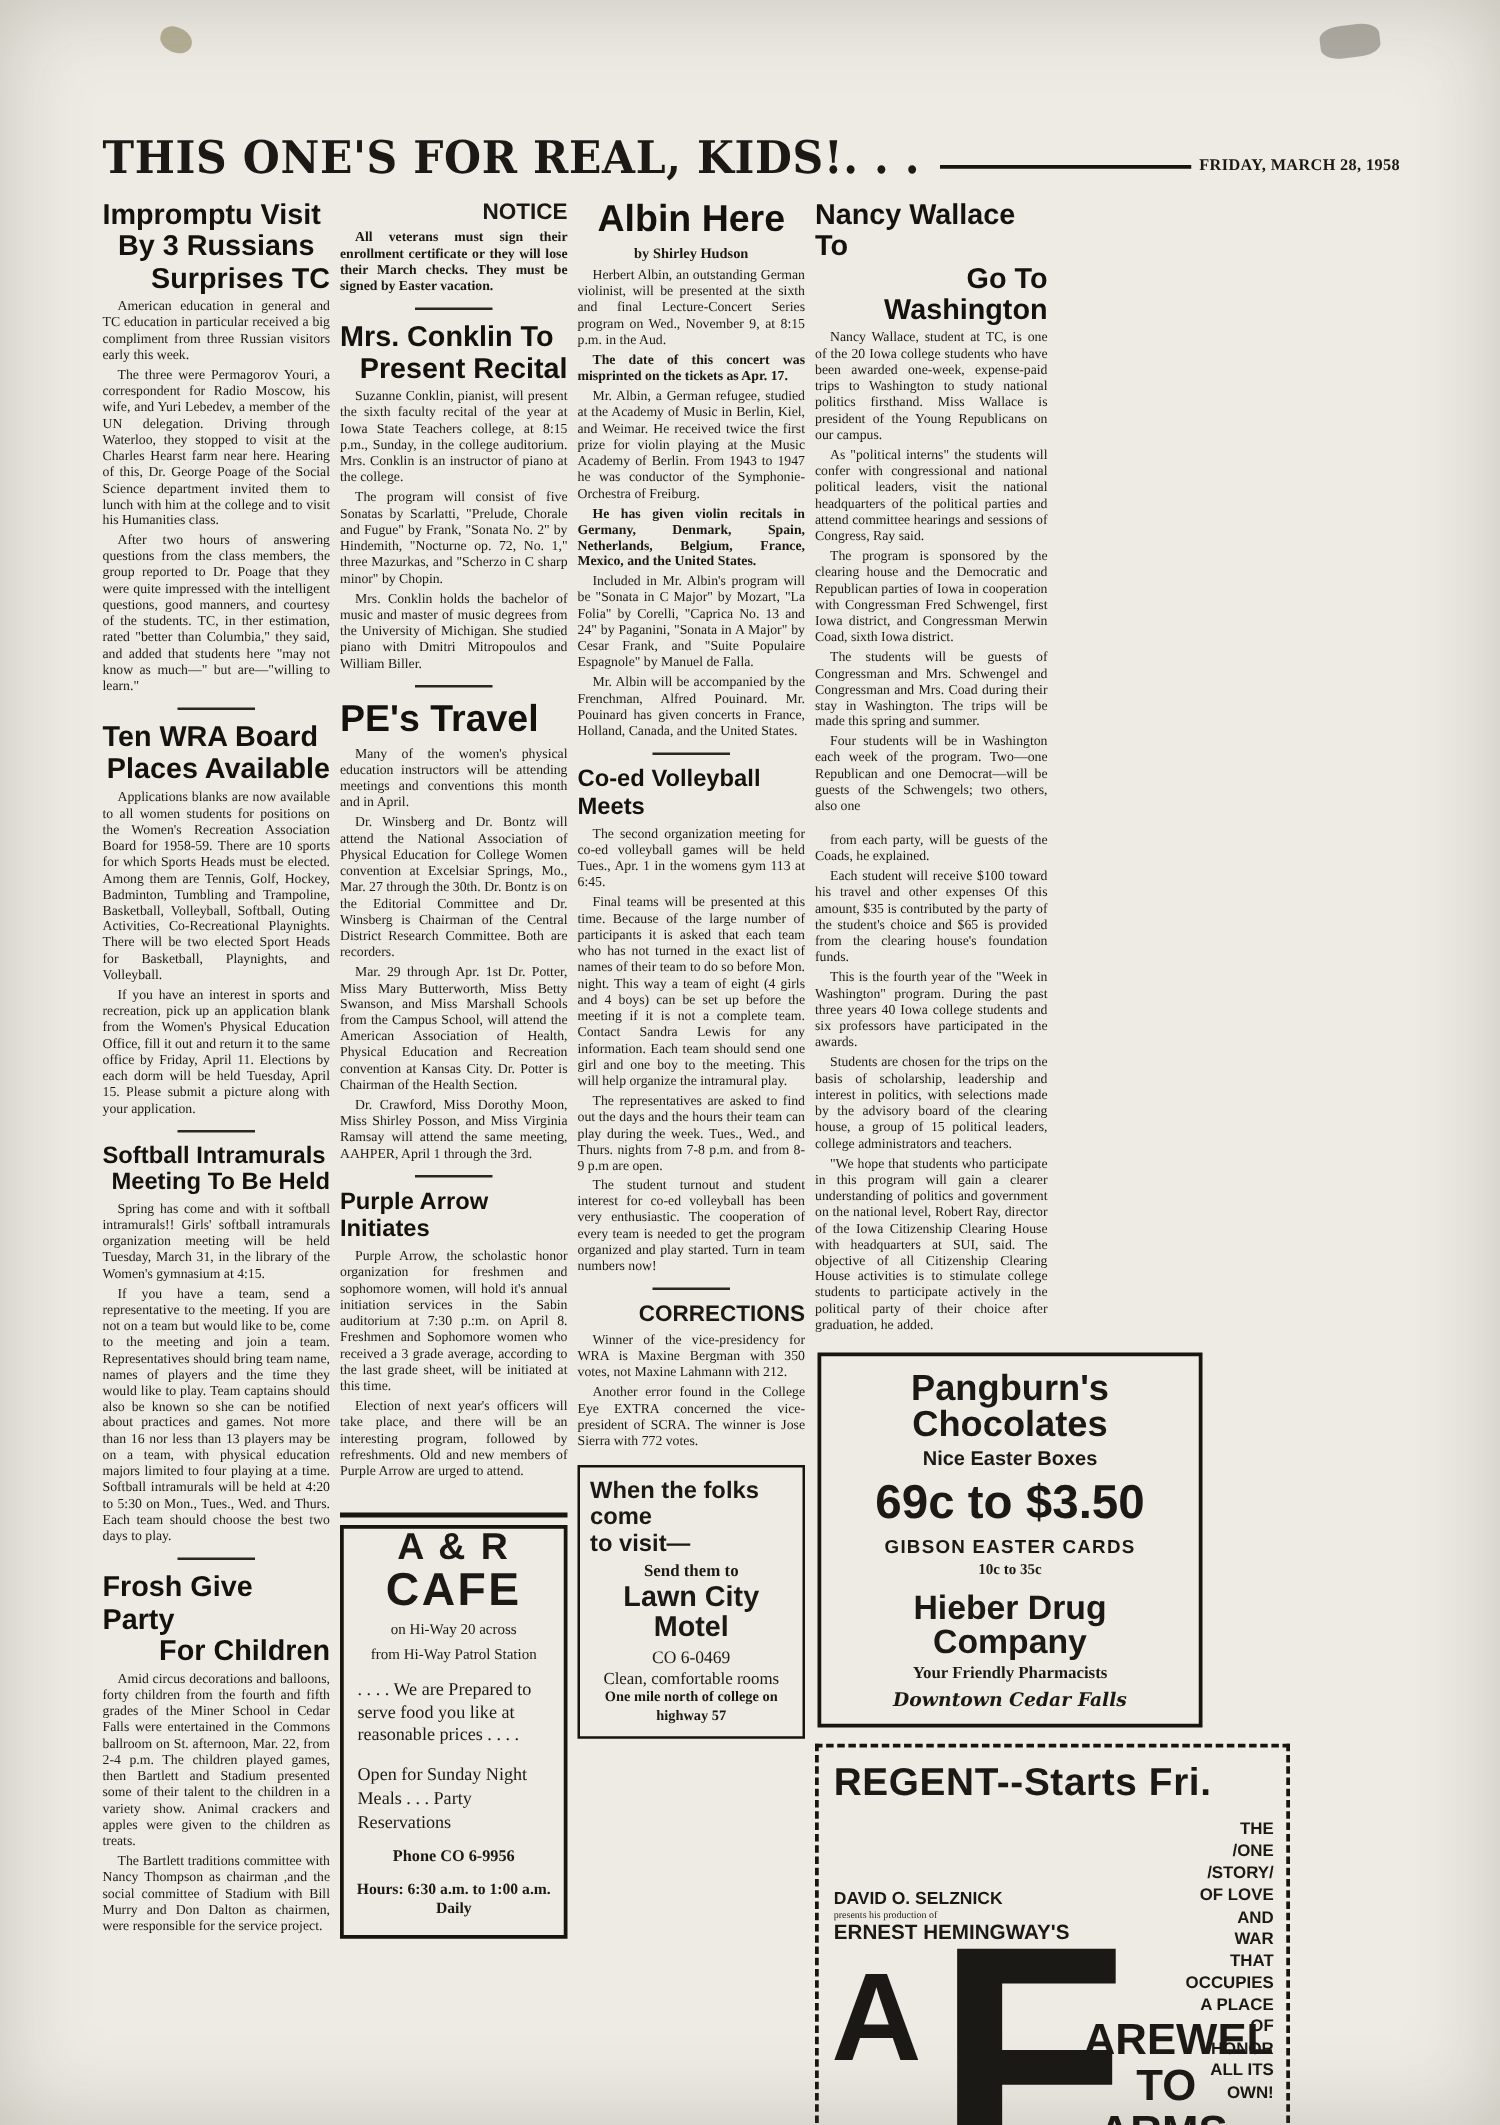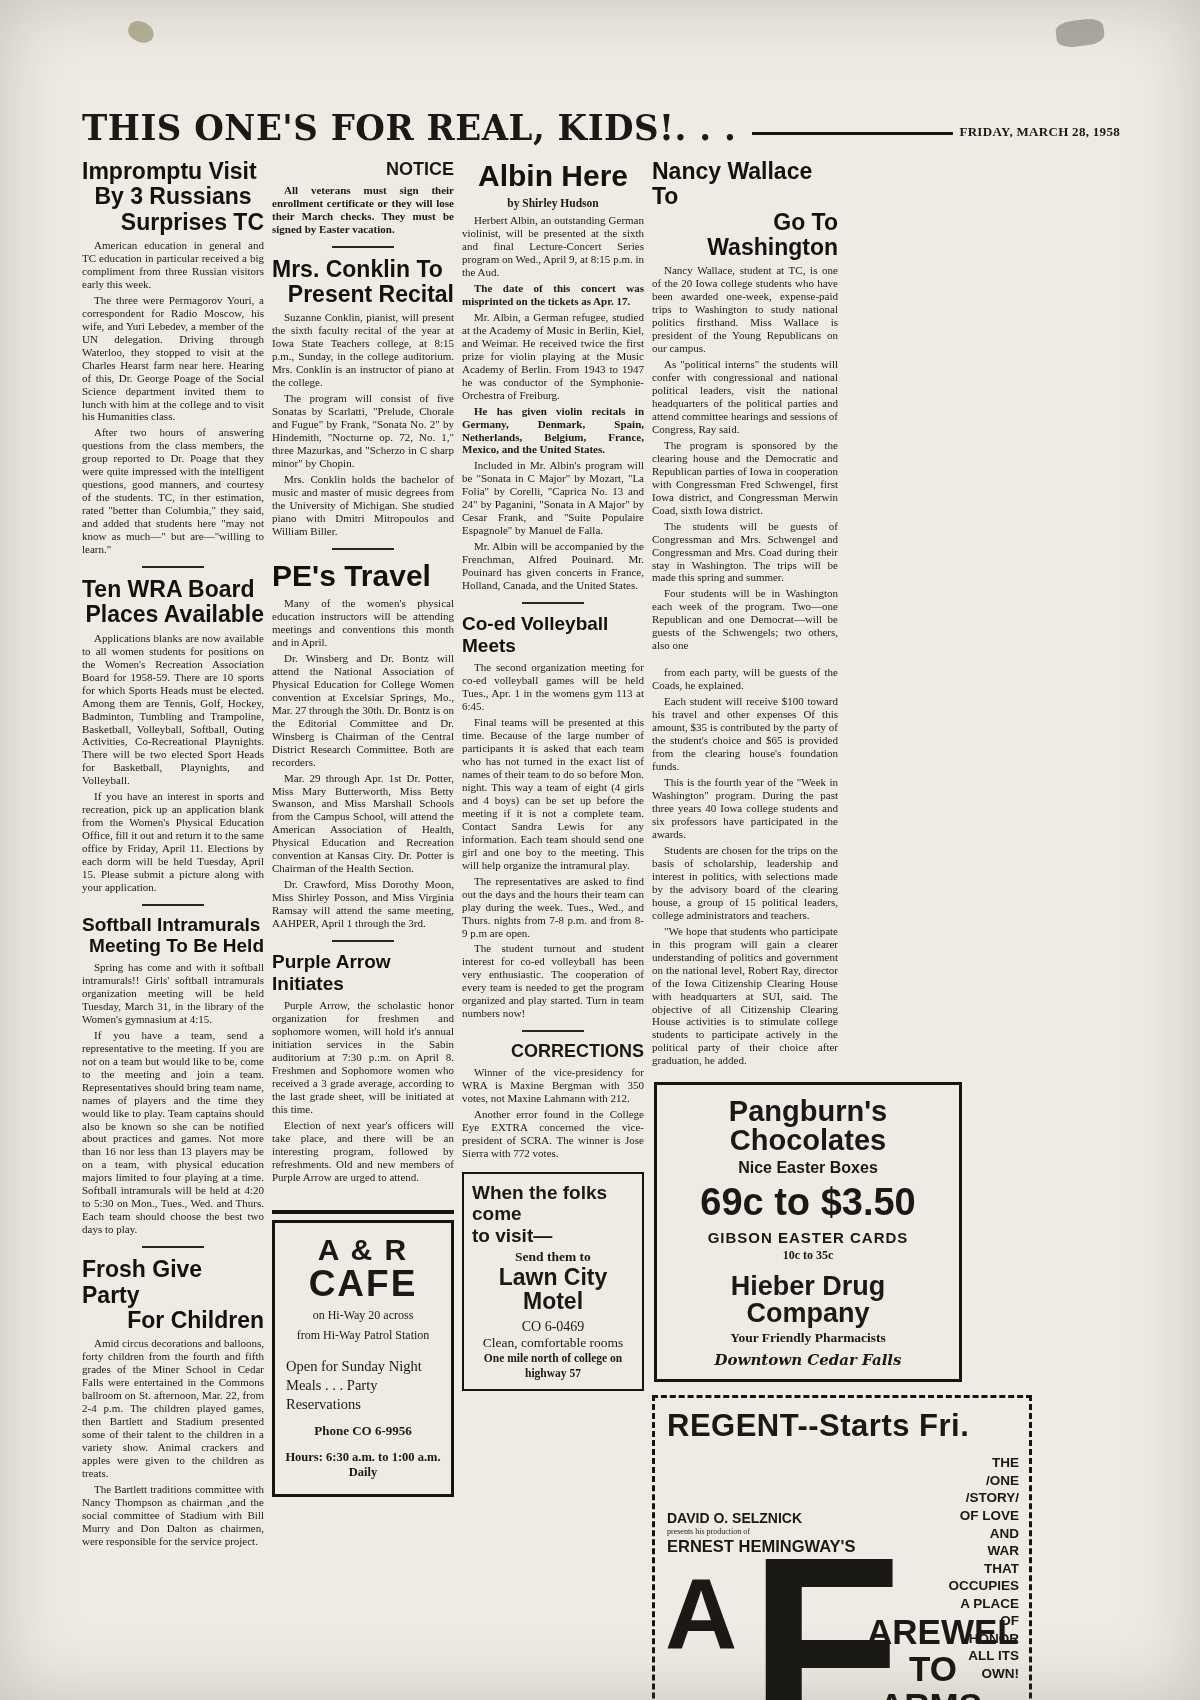--- a/index.html
+++ b/index.html
@@ -50,21 +50,21 @@
   .h-xl { font-size:30px; text-align:center; }
   .h-left { text-align:left; }
   .center-head { font-family:"Liberation Sans", sans-serif; font-weight:700; font-size:18px; text-align:right; margin:6px 0 4px; }
   .byline { text-align:center; font-weight:bold; font-size:11.5px; margin:3px 0 5px; }
   .rule { width:62px; border-top:2px solid #2a2620; margin:10px auto 9px; }
   .heavy-rule { height:4px; background:#17150f; margin-top:26px; }
 
   .ad { border:3px solid #17150f; }
 
   
-  .ad-arcafe { margin-top:6px; padding:12px 9px 14px; text-align:center; }
+  .ad-arcafe { margin-top:6px; padding:0 9px 14px; text-align:center; }
   .arcafe-name  { font-family:"Liberation Sans",sans-serif; font-weight:800; font-size:30px; line-height:1.02; letter-spacing:2px; }
   .arcafe-name2 { font-family:"Liberation Sans",sans-serif; font-weight:800; font-size:37px; line-height:1.02; letter-spacing:2px; }
   .arcafe-loc { font-weight:normal; font-size:12px; margin-top:5px; }
   .arcafe-pitch { text-align:left; font-size:14.5px; line-height:1.25; margin:12px 2px 0; }
   .arcafe-open  { text-align:left; font-size:14.5px; line-height:1.3; margin:14px 2px 0; }
   .arcafe-phone { font-weight:bold; font-size:13px; margin-top:9px; }
   .arcafe-hours { font-weight:bold; font-size:12.5px; margin-top:11px; }
   .arcafe-daily { font-weight:bold; font-size:12.5px; }
 
   
@@ -229,32 +229,33 @@
             <p class="body-p">Purple Arrow, the scholastic honor organization for freshmen and sophomore women, will hold it's annual initiation services in the Sabin auditorium at 7:30 p.:m. on April 8. Freshmen and Sophomore women who received a 3 grade average, according to the last grade sheet, will be initiated at this time.</p>
             <p class="body-p">Election of next year's officers will take place, and there will be an interesting program, followed by refreshments. Old and new members of Purple Arrow are urged to attend.</p>
           </div>
       </section>
       <div class="heavy-rule"></div>
       <div class="ad ad-arcafe">
         <div class="arcafe-name">A &amp; R</div>
         <div class="arcafe-name2">CAFE</div>
         <div class="arcafe-loc">on Hi-Way 20 across</div>
         <div class="arcafe-loc">from Hi-Way Patrol Station</div>
+        <div class="arcafe-pitch">. . . . We are Prepared to serve food you like at reasonable prices . . . .</div>
         <div class="arcafe-open">Open for Sunday Night Meals . . . Party Reservations</div>
         <div class="arcafe-phone">Phone CO 6-9956</div>
         <div class="arcafe-hours">Hours: 6:30 a.m. to 1:00 a.m.</div>
         <div class="arcafe-daily">Daily</div>
       </div>
     </div>
 
     <div class="col">
       <section>
         <div class="headline h-xl">Albin Here</div>
         <div class="byline">by Shirley Hudson</div>
-        <p class="body-p">Herbert Albin, an outstanding German violinist, will be presented at the sixth and final Lecture-Concert Series program on Wed., April 9, at 8:15 p.m. in the Aud.</p>
+        <p class="body-p">Herbert Albin, an outstanding German violinist, will be presented at the sixth and final Lecture-Concert Series program on Wed., November 9, at 8:15 p.m. in the Aud.</p>
         <p class="body-p bp">The date of this concert was misprinted on the tickets as Apr. 17.</p>
         <p class="body-p">Mr. Albin, a German refugee, studied at the Academy of Music in Berlin, Kiel, and Weimar. He received twice the first prize for violin playing at the Music Academy of Berlin. From 1943 to 1947 he was conductor of the Symphonie-Orchestra of Freiburg.</p>
         <p class="body-p bp">He has given violin recitals in Germany, Denmark, Spain, Netherlands, Belgium, France, Mexico, and the United States.</p>
         <p class="body-p">Included in Mr. Albin's program will be "Sonata in C Major" by Mozart, "La Folia" by Corelli, "Caprica No. 13 and 24" by Paganini, "Sonata in A Major" by Cesar Frank, and "Suite Populaire Espagnole" by Manuel de Falla.</p>
         <p class="body-p">Mr. Albin will be accompanied by the Frenchman, Alfred Pouinard. Mr. Pouinard has given concerts in France, Holland, Canada, and the United States.</p>
       </section>
       <div class="rule"></div>
       <section>
         <div class="headline h-md h-left">Co-ed Volleyball Meets</div>
         <div>

